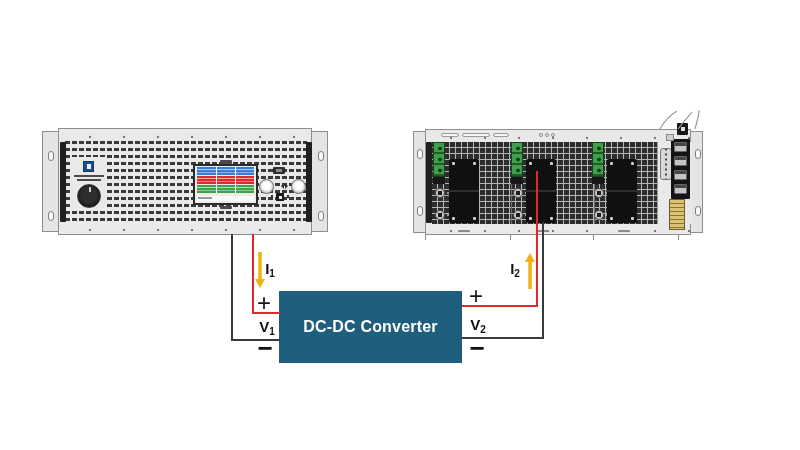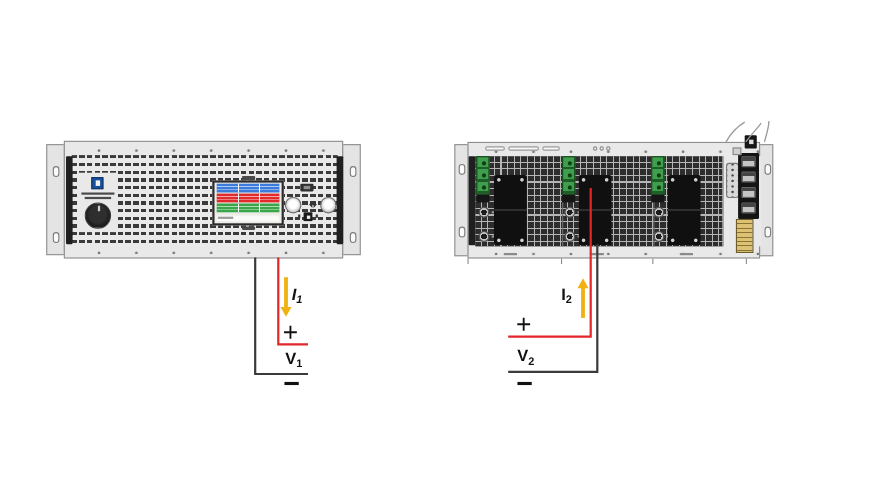--- a/index.html
+++ b/index.html
@@ -208,20 +208,23 @@
       <div class="grayconn" style="left:240px; top:4px;"></div>
       <div class="topconn" style="left:251px; top:-7px;"></div>
 
       <div class="screwstrip" style="left:2px; top:98px; width:262px;"></div>
       <div class="blabel" style="left:32px; top:100px;"></div>
       <div class="blabel" style="left:111px; top:100px;"></div>
       <div class="blabel" style="left:192px; top:100px;"></div>
     </div>
   </div>
 
+  <div class="converter" style="background-color: rgb(32, 94, 125); color: rgb(255, 255, 255);">
+    <span>DC-DC Converter</span>
+  </div>
 
   <svg class="overlay" width="800" height="450" viewBox="0 0 800 450">
     <path d="M232 234 V340 H280" fill="none" stroke-width="2" stroke="#3a3a3a"></path>
     <path d="M253 234 V313 H280" fill="none" stroke-width="2" stroke="#e2262a"></path>
     <path d="M462 306 H537 V171" fill="none" stroke-width="2" stroke="#e2262a"></path>
     <path d="M462 338 H543 V222" fill="none" stroke-width="2" stroke="#3a3a3a"></path>
 
     <line x1="260" y1="252" x2="260" y2="280" stroke-width="3.5" stroke="#f0b112"></line>
     <polygon points="255,279 265,279 260,288" fill="#f0b112"></polygon>
     <line x1="530" y1="289" x2="530" y2="261" stroke-width="3.5" stroke="#f0b112"></line>
@@ -233,21 +236,21 @@
       <line x1="593.5" y1="235" x2="593.5" y2="240"></line>
       <line x1="678.5" y1="235" x2="678.5" y2="240"></line>
     </g>
     <g stroke="#9a9a9a" stroke-width="1.2" fill="none">
       <path d="M660 129 C 665 120, 672 114, 677 111"></path>
       <path d="M678 129 C 684 121, 689 116, 692 112"></path>
       <path d="M695 129 C 697 121, 699 116, 699 110"></path>
     </g>
   </svg>
 
-  <div class="lbl iv" style="left:270px; top:269px;font-style:italic;">
+  <div class="lbl iv" style="left:270px; top:269px;">
     <span>I</span><sub>1</sub>
   </div>
   <div class="lbl plus" style="left:264px; top:303px;">+</div>
   <div class="lbl iv" style="left:267px; top:327px;">
     <span>V</span><sub>1</sub>
   </div>
   <div class="lbl minus" style="left:265px; top:348px;">−</div>
 
   <div class="lbl iv" style="left:515px; top:269px;">
     <span>I</span><sub>2</sub>

